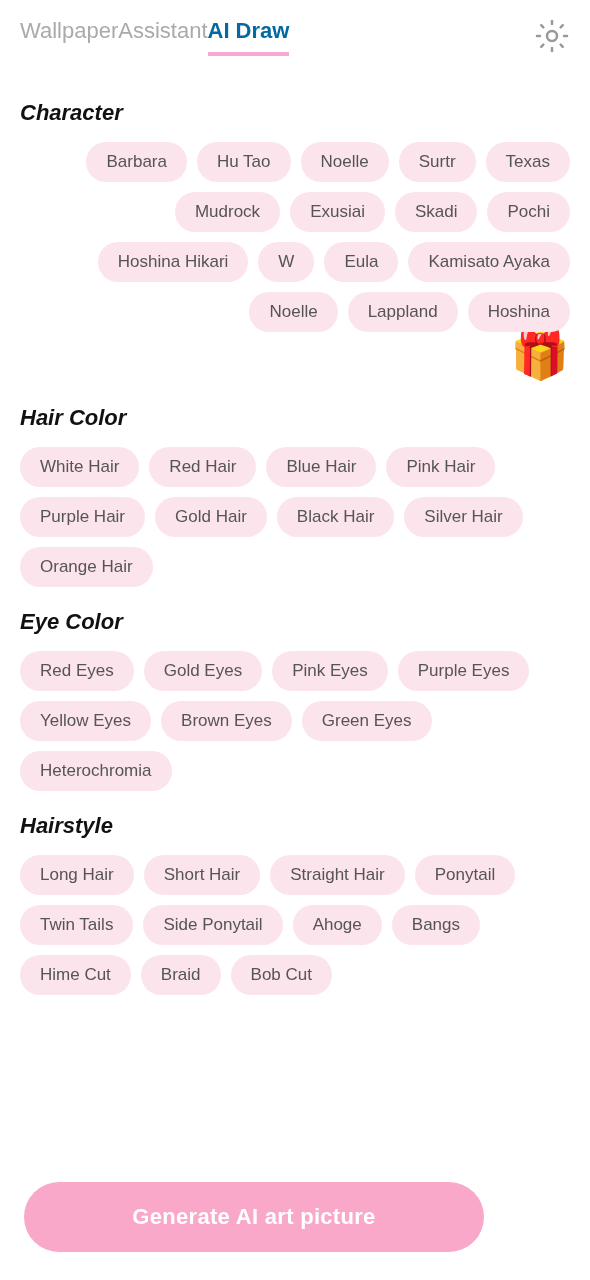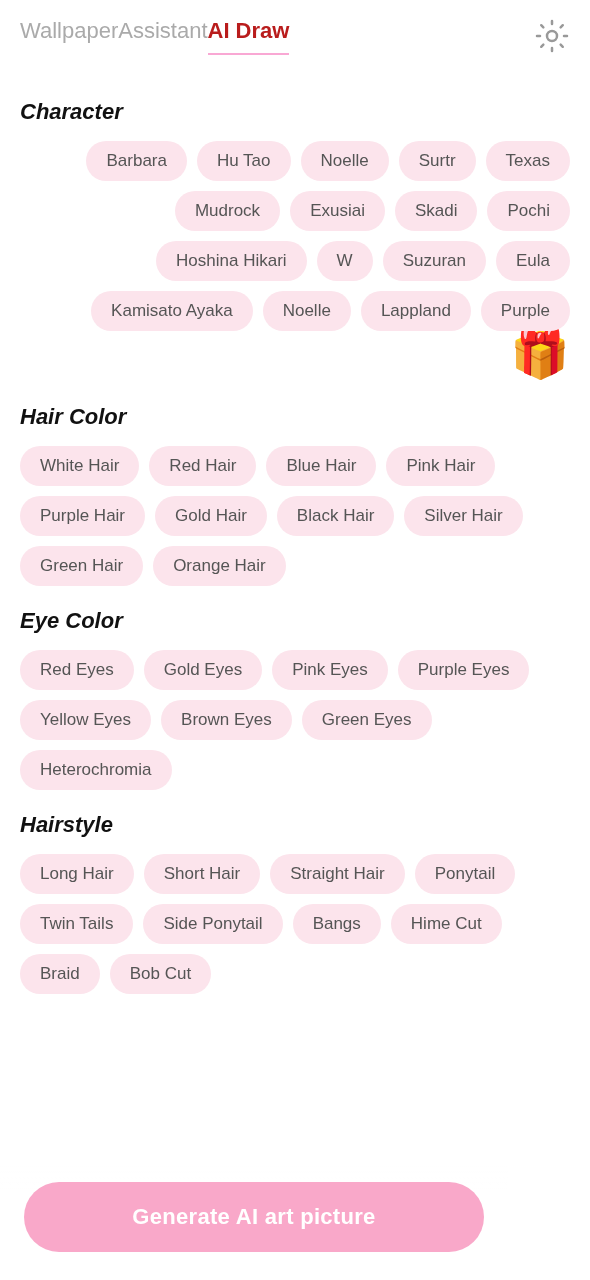--- a/index.html
+++ b/index.html
@@ -22,23 +22,23 @@
       position: relative;
     }
     .nav-item {
       font-size: 22px;
       color: #aaa;
       padding-bottom: 8px;
       cursor: pointer;
       border-bottom: 3px solid transparent;
     }
     .nav-item.active {
-      color: #b91c1c;
+      color: #0369a1;
       font-weight: 600;
-      border-bottom: 2px solid #f9a8d4;
+      border-bottom: 4px solid #f9a8d4;
     }
     .gear-icon {
       position: absolute;
       right: 20px;
       top: 18px;
       width: 36px;
       height: 36px;
       cursor: pointer;
     }
 
@@ -124,41 +124,39 @@
           <button class="tag">Hu Tao</button>
           <button class="tag">Noelle</button>
           <button class="tag">Surtr</button>
           <button class="tag">Texas</button>
           <button class="tag">Mudrock</button>
           <button class="tag">Exusiai</button>
           <button class="tag">Skadi</button>
           <button class="tag">Pochi</button>
           <button class="tag">Hoshina Hikari</button>
           <button class="tag">W</button>
-          <button class="tag">Suzuran</button>
           <button class="tag">Eula</button>
           <button class="tag">Kamisato Ayaka</button>
           <button class="tag">Noelle</button>
           <button class="tag">Lappland</button>
-          <button class="tag">Purple</button>
+          <button class="tag">Hoshina</button>
         </div>
         <div style="text-align: right; margin-top: -10px; margin-bottom: 10px;"><span style="font-size:48px; cursor:pointer;">🎁</span></div>
       </div>
       <div>
         <div class="section-title">Hair Color</div>
         <div class="tags-container" style="position: relative;">
           <button class="tag">White Hair</button>
           <button class="tag">Red Hair</button>
           <button class="tag">Blue Hair</button>
           <button class="tag">Pink Hair</button>
           <button class="tag">Purple Hair</button>
           <button class="tag">Gold Hair</button>
           <button class="tag">Black Hair</button>
           <button class="tag">Silver Hair</button>
-          <button class="tag">Green Hair</button>
           <button class="tag">Orange Hair</button>
         </div>
       </div>
       <div>
         <div class="section-title">Eye Color</div>
         <div class="tags-container" style="position: relative;">
           <button class="tag">Red Eyes</button>
           <button class="tag">Gold Eyes</button>
           <button class="tag">Pink Eyes</button>
           <button class="tag">Purple Eyes</button>
@@ -170,20 +168,21 @@
       </div>
       <div>
         <div class="section-title">Hairstyle</div>
         <div class="tags-container" style="position: relative;">
           <button class="tag">Long Hair</button>
           <button class="tag">Short Hair</button>
           <button class="tag">Straight Hair</button>
           <button class="tag">Ponytail</button>
           <button class="tag">Twin Tails</button>
           <button class="tag">Side Ponytail</button>
+          <button class="tag">Ahoge</button>
           <button class="tag">Bangs</button>
           <button class="tag">Hime Cut</button>
           <button class="tag">Braid</button>
           <button class="tag">Bob Cut</button>
         </div>
       </div>
     </div>
 </div>
 
 <div class="generate-bar">

